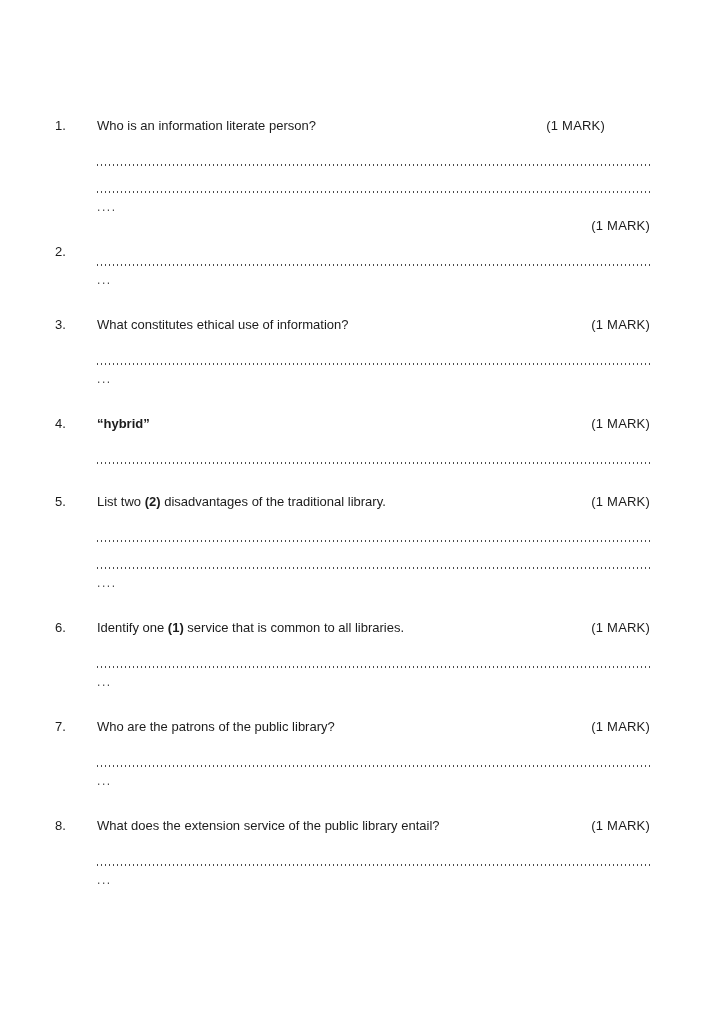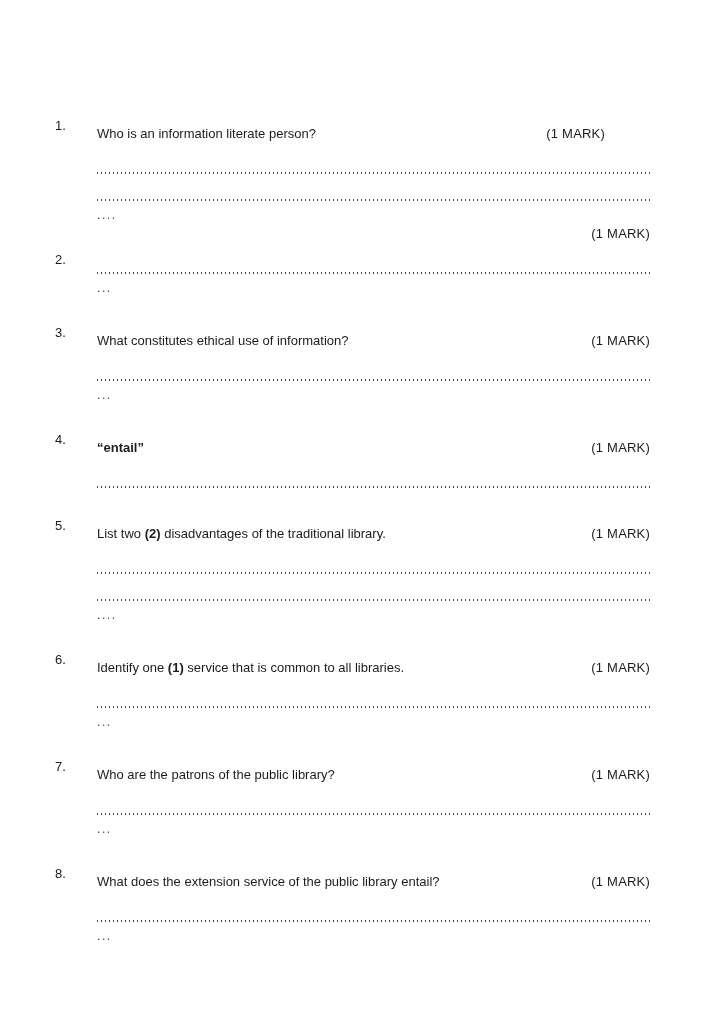--- a/index.html
+++ b/index.html
@@ -33,21 +33,20 @@
   .q-body{
     width:553px;
     flex:none;
   }
   .q-head{
     position:relative;
   }
   .q-line{
     line-height:26px;
     white-space:pre-wrap;
-    margin-top:8px;
   }
   .bold{font-weight:bold;}
   .mark{
     position:absolute;
     right:0;
     bottom:0;
     font-weight:normal;
     line-height:26px;
     letter-spacing:.2px;
   }
@@ -121,21 +120,21 @@
             <div class="short-dots">...</div>
           </div>
     </div>
   </div>
 
   <div class="q">
     <div class="q-num">4.</div>
     <div class="q-body">
       <div class="q-head">
         <div class="q-text">
-              <div class="q-line"><span class="bold">“entail”</span></div>
+              <div class="q-line"><span class="bold">“hybrid”</span></div>
             </div>
         <span class="mark">(1 MARK)</span>
       </div>
       <div class="answers">
             <div class="ans-line"></div>
           </div>
     </div>
   </div>
 
   <div class="q">

